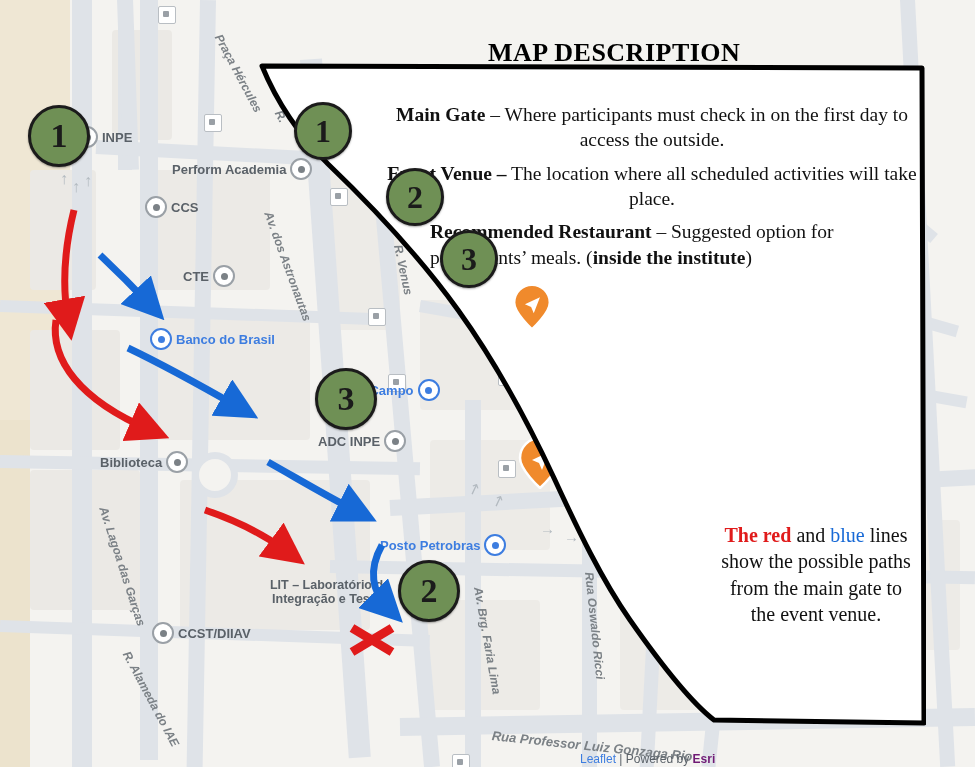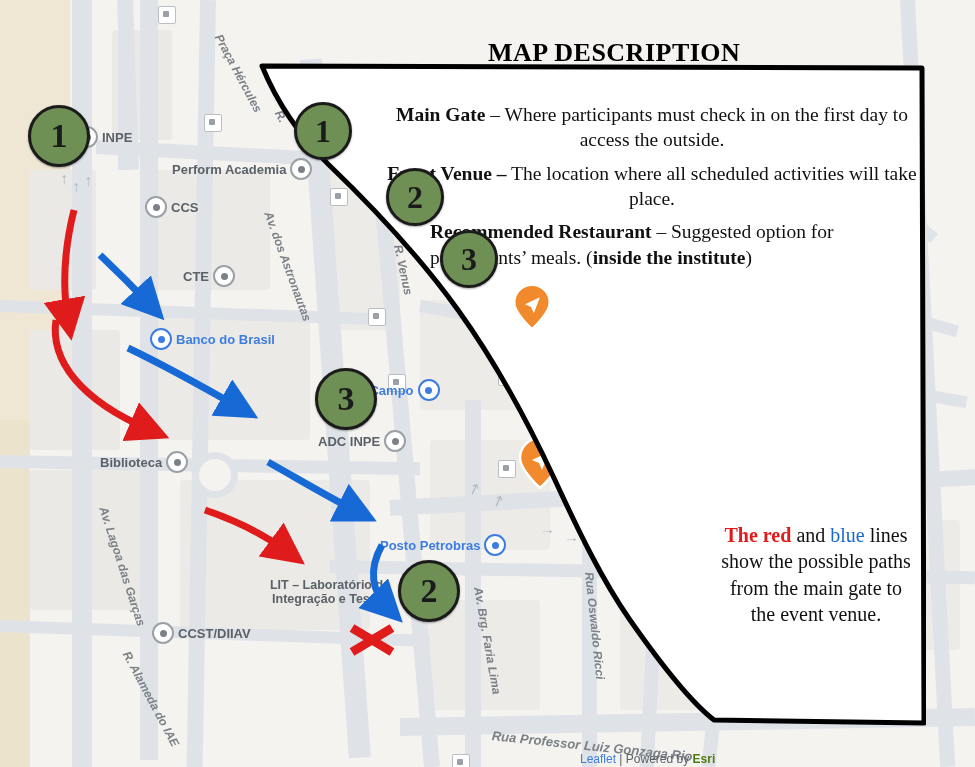--- a/index.html
+++ b/index.html
@@ -189,21 +189,21 @@
 
   
   #attribution {
     position: absolute;
     left: 580px; top: 752px;
     font-size: 12px;
     color: #5a6168;
     white-space: nowrap;
   }
   #attribution .lf { color: #3d7de0; }
-  #attribution .esri { color: #4d7c0f; font-weight: bold; }
+  #attribution .esri { color: #701a75; font-weight: bold; }
 </style>
 </head>
 <body>
 
 <div id="map-canvas">
   <div class="map-land"></div>
   <div class="beige-strip2"></div>
   <div class="beige-strip"></div>
 
   <div class="block" style="left:30px;  top:170px; width:66px;  height:120px;"></div>

